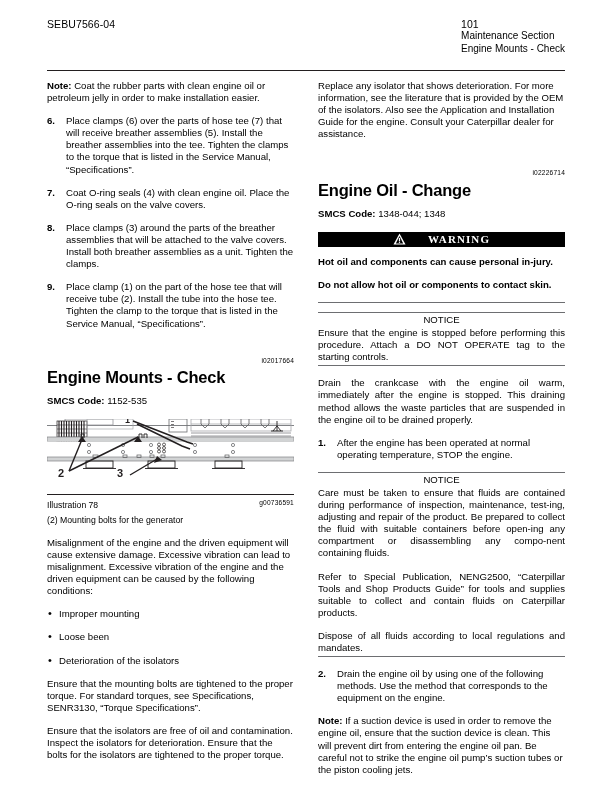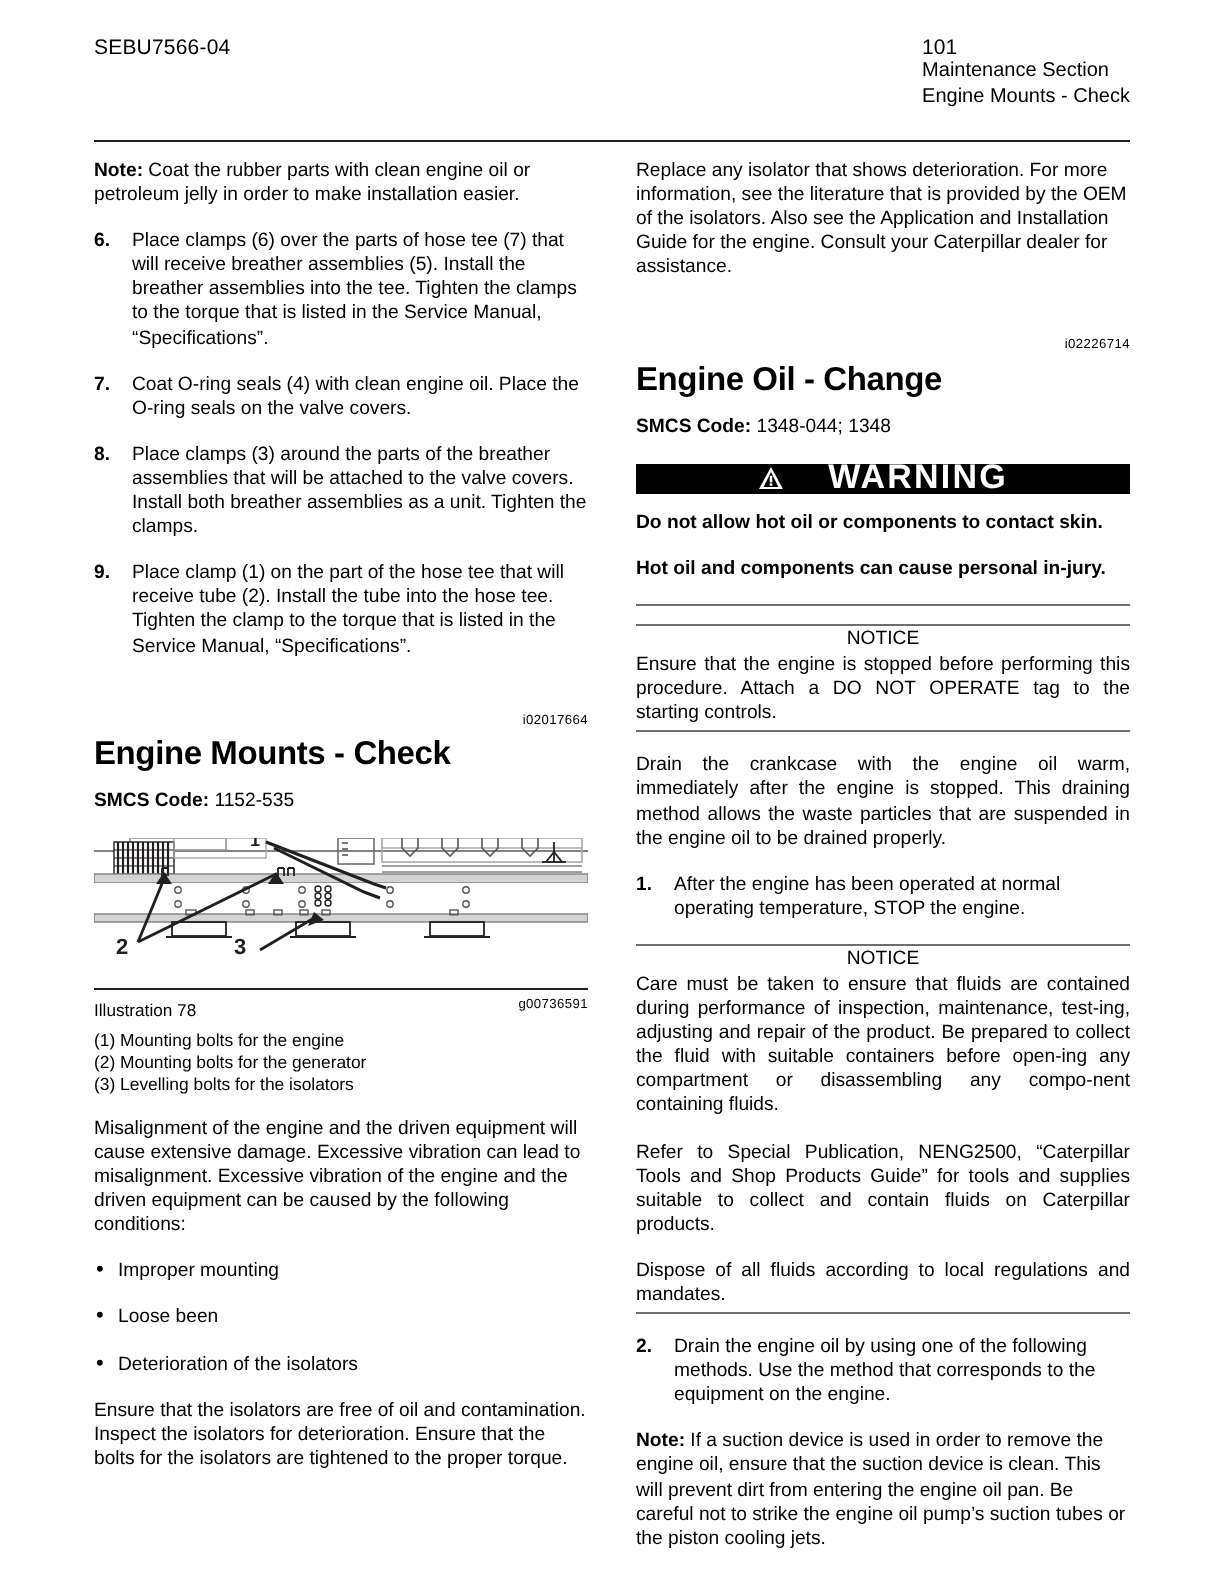--- a/index.html
+++ b/index.html
@@ -48,21 +48,21 @@
   .illus svg{display:block;}
   .illus-rule{width:247px;border-top:1px solid #231f20;margin:3px 0 4px 0;}
   .illus-cap{position:relative;height:12px;font-size:8.6px;text-align:right;}
   .illus-cap .left{position:absolute;left:0;top:0;}
   .illus-cap .right{position:absolute;right:0;top:-2px;font-size:6.6px;letter-spacing:.2px;}
   .legend{font-size:8.7px;line-height:11px;margin:4px 0 11px 0;}
 
   
   .warnbar{background:#000000;color:#ffffff;height:15px;display:flex;align-items:center;
            justify-content:center;margin:0 0 9px 0;}
-  .warnbar .wlabel{font-size:17px;font-weight:bold;letter-spacing:1.1px;margin-left:22px;}
+  .warnbar .wlabel{font-size:11px;font-weight:bold;letter-spacing:1.1px;margin-left:22px;font-family:Liberation Serif, serif;}
   .warn-tri{width:13px;height:12px;}
   .warntext{font-size:9.6px;line-height:12.1px;font-weight:bold;text-align:justify;margin:0 0 11px 0;}
   .warn-endrule{border-top:1px solid #6d6e71;margin:2px 0 9px 0;}
 
   
   .notice-top{border-top:1px solid #6d6e71;margin:0 0 1px 0;}
   .notice-title{text-align:center;font-size:9.6px;margin:0 0 1px 0;}
   .notice-body{font-size:9.6px;line-height:12.1px;text-align:justify;margin:0;}
   .notice-bot{border-top:1px solid #6d6e71;margin:2px 0 11px 0;}
 </style>
@@ -238,40 +238,39 @@
       </svg>
     </div>
 
     <div class="illus-rule"></div>
     <div class="illus-cap">
       <span class="left">Illustration 78</span>
       <span class="right">g00736591</span>
     </div>
 
     <div class="legend">
-      <div>(1) Mounting bolts for the engine</div>
       <div>(2) Mounting bolts for the generator</div>
-      <div>(3) Levelling bolts for the isolators</div>
     </div>
 
     <p>Misalignment of the engine and the driven equipment will cause extensive damage. Excessive vibration can lead to misalignment. Excessive vibration of the engine and the driven equipment can be caused by the following conditions:</p>
 
     <div class="bullet">
       <span class="dot">•</span>
       <span>Improper mounting</span>
     </div>
     <div class="bullet">
       <span class="dot">•</span>
       <span>Loose been</span>
     </div>
     <div class="bullet">
       <span class="dot">•</span>
       <span>Deterioration of the isolators</span>
     </div>
 
+    <p>Ensure that the mounting bolts are tightened to the proper torque. For standard torques, see Specifications, SENR3130, “Torque Specifications”.</p>
     <p>Ensure that the isolators are free of oil and contamination. Inspect the isolators for deterioration. Ensure that the bolts for the isolators are tightened to the proper torque.</p>
   </div>
 
   <div class="col col-right">
 
     <p>Replace any isolator that shows deterioration. For more information, see the literature that is provided by the OEM of the isolators. Also see the Application and Installation Guide for the engine. Consult your Caterpillar dealer for assistance.</p>
 
     <div style="height:16px"></div>
 
     <div class="refid">i02226714</div>
@@ -280,22 +279,22 @@
 
     <div class="warnbar">
       <svg class="warn-tri" viewBox="0 0 14 13" xmlns="http://www.w3.org/2000/svg">
         <polygon points="7,0.5 13.5,12.5 0.5,12.5" fill="#ffffff"></polygon>
         <polygon points="7,3.3 11,11.4 3,11.4" fill="#000000"></polygon>
         <rect x="6.3" y="5.3" width="1.4" height="3.6" fill="#ffffff"></rect>
         <rect x="6.3" y="9.4" width="1.4" height="1.3" fill="#ffffff"></rect>
       </svg>
       <span class="wlabel">WARNING</span>
     </div>
+    <p class="warntext">Hot oil and components can cause personal in-jury.</p>
     <p class="warntext">Do not allow hot oil or components to contact skin.</p>
-    <p class="warntext">Hot oil and components can cause personal in-jury.</p>
     <div class="warn-endrule"></div>
 
     <div class="notice-top"></div>
     <div class="notice-title">NOTICE</div>
     <p class="notice-body">Ensure that the engine is stopped before performing this procedure. Attach a DO NOT OPERATE tag to the starting controls.</p>
     <div class="notice-bot"></div>
 
     <p class="just">Drain the crankcase with the engine oil warm, immediately after the engine is stopped. This draining method allows the waste particles that are suspended in the engine oil to be drained properly.</p>
 
     <div class="step">

